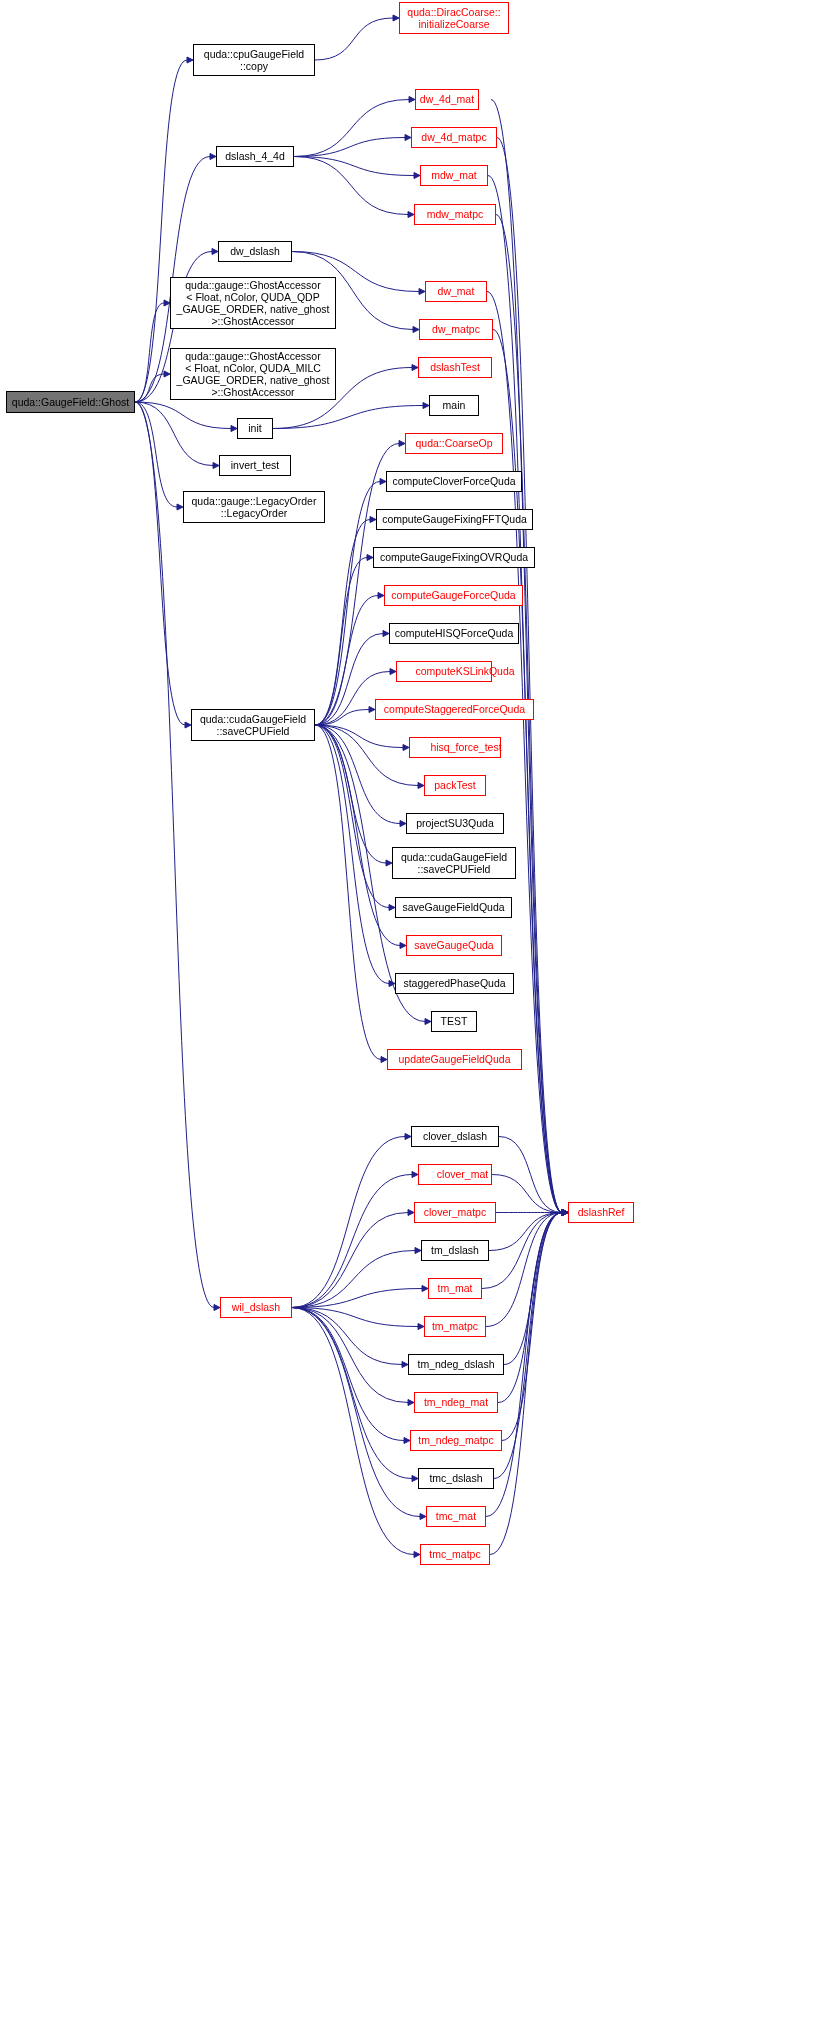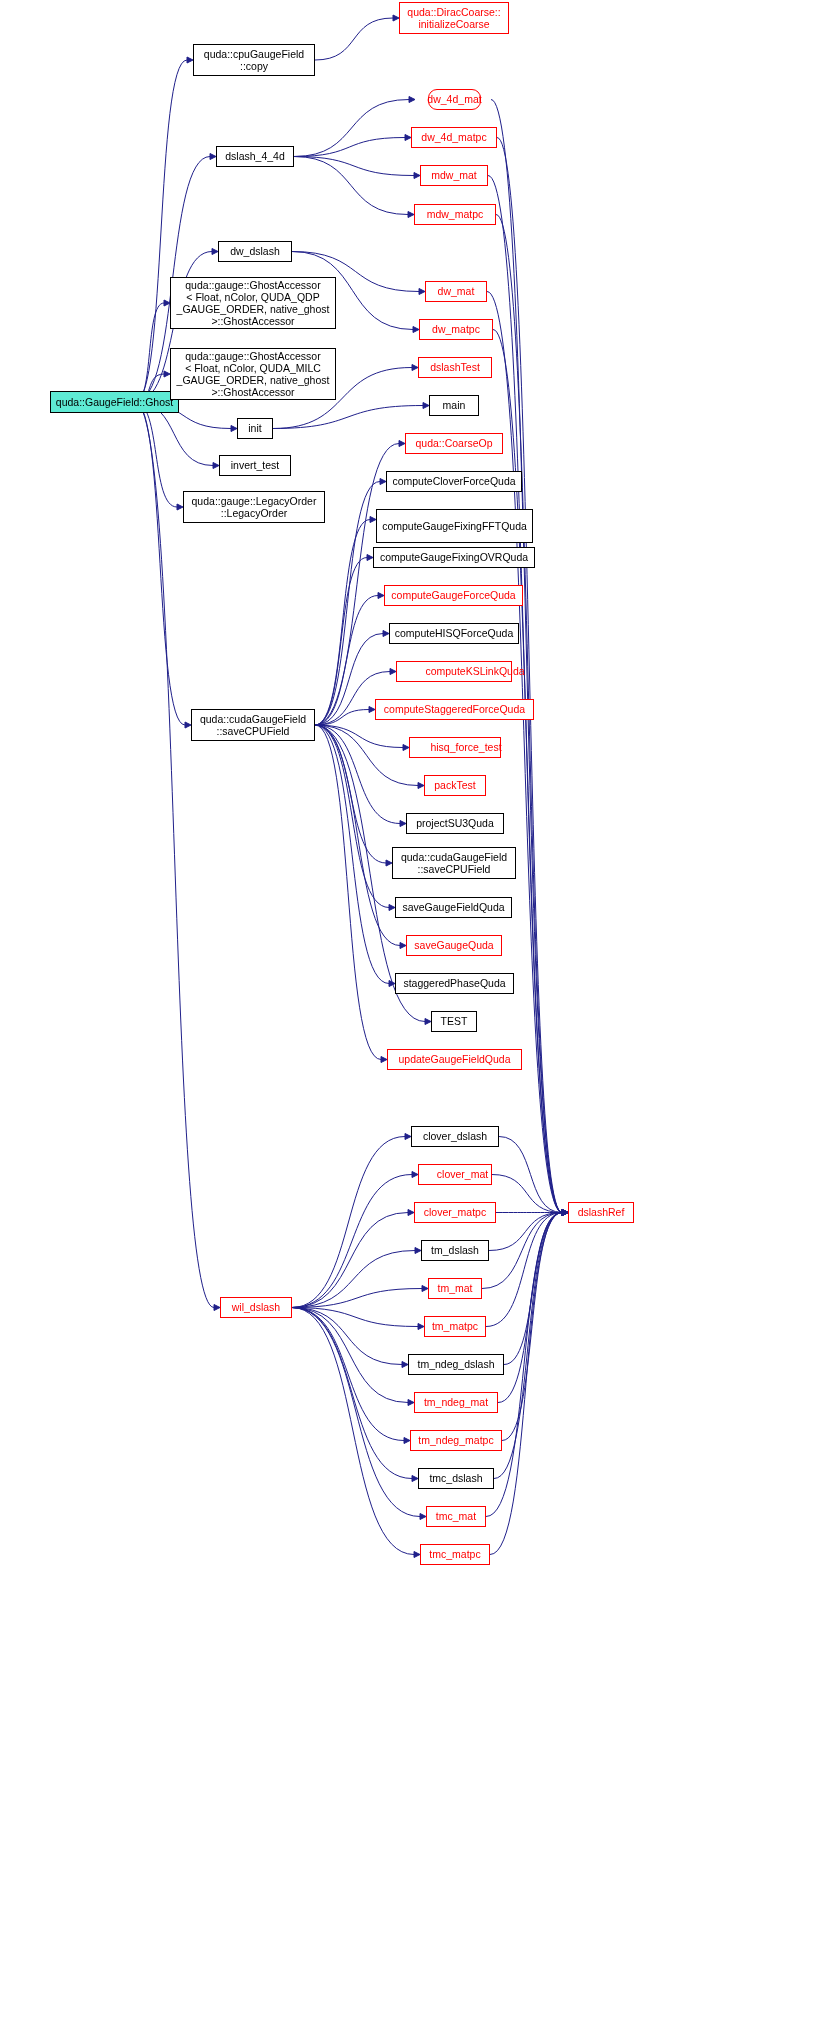--- a/index.html
+++ b/index.html
@@ -3,21 +3,21 @@
 <meta charset="utf-8">
 <style>
   html,body{margin:0;padding:0;background:#ffffff;}
   #canvas{position:relative;width:831px;height:2044px;background:#fff;
           font-family:"Liberation Sans", sans-serif;}
   .node{position:absolute;box-sizing:border-box;border:1px solid #000;
         background:#ffffff;display:flex;align-items:center;justify-content:center;
         text-align:center;line-height:1.15;color:#000;font-size:10.5px;
         white-space:pre-line;padding:1px 2px;}
   .node.red{border-color:#ff0000;color:#ff0000;}
-  .node.root{background:#5eead4;border-color:#000;color:#000;margin-left:44px;}
+  .node.root{background:#737373;border-color:#000;color:#000;}
   svg.edges{position:absolute;left:0;top:0;width:831px;height:2044px;
             pointer-events:none;}
   .edges path{fill:none;stroke:#20208a;stroke-width:1;}
   .edges polygon{fill:#20208a;stroke:#20208a;}
 </style>
 </head>
 <body>
 
 <div id="canvas">
   <svg class="edges" id="edge-layer" viewBox="0 0 831 2044">
@@ -153,21 +153,21 @@
       <polygon points="568,1212.5 562,1209.5 562,1215.5"></polygon>
       <path d="M 493 329.5 C 534.25 329.5, 520.75 1212.5, 562 1212.5"></path>
       <polygon points="568,1212.5 562,1209.5 562,1215.5"></polygon>
     </svg>
   <div id="node-layer">
       <div class="node root" style="left: 6px; top: 391px; width: 129px; height: 22px;">quda::GaugeField::Ghost</div>
       <div class="node red" style="left: 399px; top: 2px; width: 110px; height: 32px;">quda::DiracCoarse::
 initializeCoarse</div>
       <div class="node" style="left: 193px; top: 44px; width: 122px; height: 32px;">quda::cpuGaugeField
 ::copy</div>
-      <div class="node red" style="left: 428px; top: 89px; width: 53px; height: 21px; border-radius: 9px;">dw_4d_mat</div>
+      <div class="node red" style="left: 415px; top: 89px; width: 64px; height: 21px;">dw_4d_mat</div>
       <div class="node red" style="left: 411px; top: 127px; width: 86px; height: 21px;">dw_4d_matpc</div>
       <div class="node" style="left: 216px; top: 146px; width: 78px; height: 21px;">dslash_4_4d</div>
       <div class="node red" style="left: 420px; top: 165px; width: 68px; height: 21px;">mdw_mat</div>
       <div class="node red" style="left: 414px; top: 204px; width: 82px; height: 21px;">mdw_matpc</div>
       <div class="node" style="left: 218px; top: 241px; width: 74px; height: 21px;">dw_dslash</div>
       <div class="node red" style="left: 425px; top: 281px; width: 62px; height: 21px;">dw_mat</div>
       <div class="node" style="left: 170px; top: 277px; width: 166px; height: 52px;">quda::gauge::GhostAccessor
 &lt; Float, nColor, QUDA_QDP
 _GAUGE_ORDER, native_ghost
 &gt;::GhostAccessor</div>
@@ -175,27 +175,27 @@
       <div class="node red" style="left: 418px; top: 357px; width: 74px; height: 21px;">dslashTest</div>
       <div class="node" style="left: 170px; top: 348px; width: 166px; height: 52px;">quda::gauge::GhostAccessor
 &lt; Float, nColor, QUDA_MILC
 _GAUGE_ORDER, native_ghost
 &gt;::GhostAccessor</div>
       <div class="node" style="left: 429px; top: 395px; width: 50px; height: 21px;">main</div>
       <div class="node" style="left: 237px; top: 418px; width: 36px; height: 21px;">init</div>
       <div class="node red" style="left: 405px; top: 433px; width: 98px; height: 21px;">quda::CoarseOp</div>
       <div class="node" style="left: 219px; top: 455px; width: 72px; height: 21px;">invert_test</div>
       <div class="node" style="left: 386px; top: 471px; width: 136px; height: 21px;">computeCloverForceQuda</div>
-      <div class="node" style="left: 376px; top: 509px; width: 157px; height: 34px;">computeGaugeFixingFFTQuda</div>
+      <div class="node" style="left: 376px; top: 509px; width: 157px; height: 21px;">computeGaugeFixingFFTQuda</div>
       <div class="node" style="left: 183px; top: 491px; width: 142px; height: 32px;">quda::gauge::LegacyOrder
 ::LegacyOrder</div>
       <div class="node" style="left: 373px; top: 547px; width: 162px; height: 21px;">computeGaugeFixingOVRQuda</div>
       <div class="node red" style="left: 384px; top: 585px; width: 139px; height: 21px;">computeGaugeForceQuda</div>
       <div class="node" style="left: 389px; top: 623px; width: 130px; height: 21px;">computeHISQForceQuda</div>
-      <div class="node red" style="left: 396px; top: 661px; width: 116px; height: 21px; padding-left: 44px;">computeKSLinkQuda</div>
+      <div class="node red" style="left: 396px; top: 661px; width: 96px; height: 21px; padding-left: 44px;">computeKSLinkQuda</div>
       <div class="node red" style="left: 375px; top: 699px; width: 159px; height: 21px;">computeStaggeredForceQuda</div>
       <div class="node" style="left: 191px; top: 709px; width: 124px; height: 32px;">quda::cudaGaugeField
 ::saveCPUField</div>
       <div class="node red" style="left: 409px; top: 737px; width: 92px; height: 21px; padding-left: 24px;">hisq_force_test</div>
       <div class="node red" style="left: 424px; top: 775px; width: 62px; height: 21px;">packTest</div>
       <div class="node" style="left: 406px; top: 813px; width: 98px; height: 21px;">projectSU3Quda</div>
       <div class="node" style="left: 392px; top: 847px; width: 124px; height: 32px;">quda::cudaGaugeField
 ::saveCPUField</div>
       <div class="node" style="left: 395px; top: 897px; width: 117px; height: 21px;">saveGaugeFieldQuda</div>
       <div class="node red" style="left: 406px; top: 935px; width: 96px; height: 21px;">saveGaugeQuda</div>

